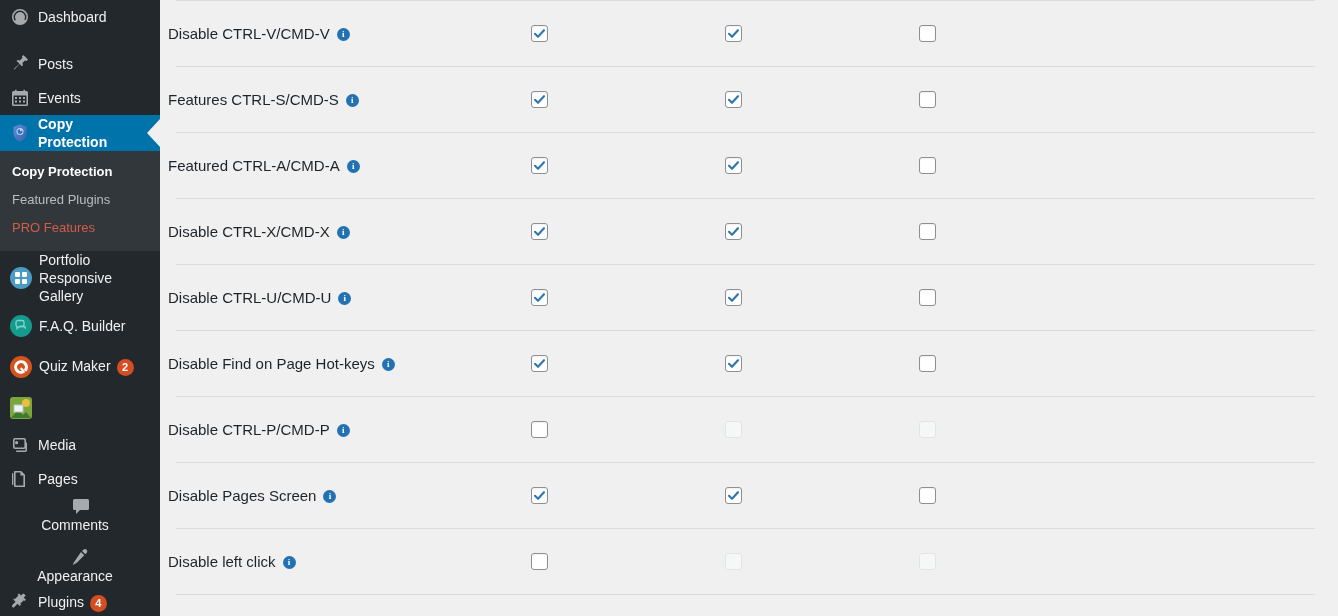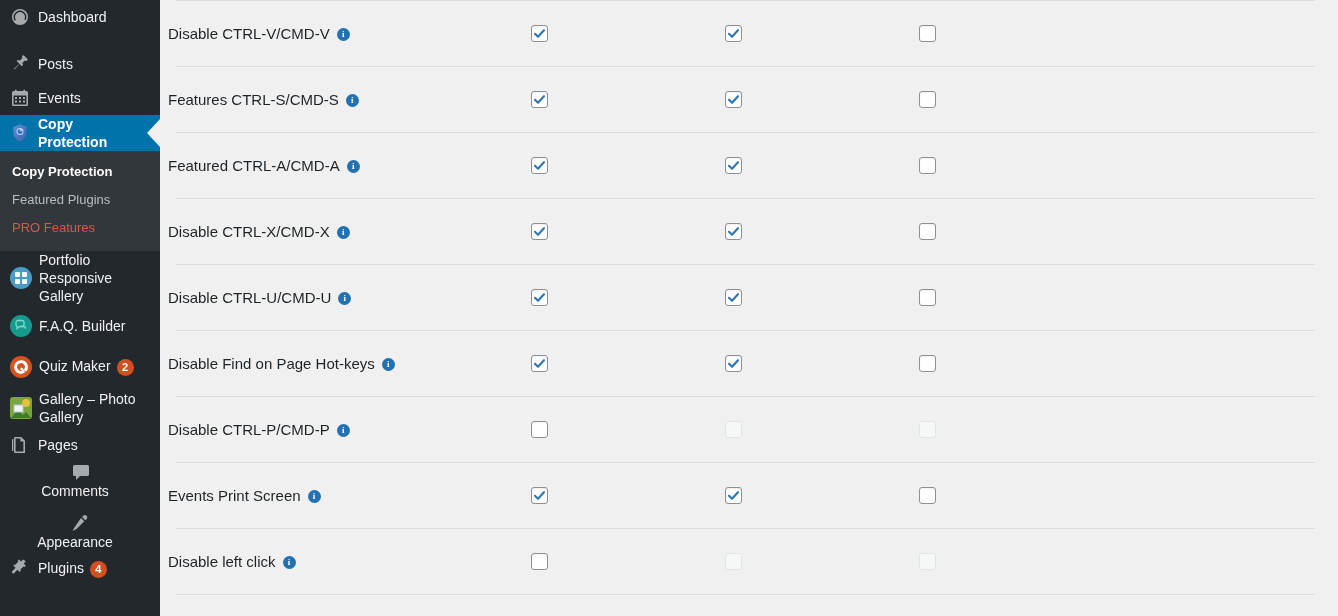--- a/index.html
+++ b/index.html
@@ -256,27 +256,34 @@
         </div>
         <div class="menu-item" style="min-height: 41px;">
           <span class="plug-icon square" style="background:#7aa63b">
             <svg width="20" height="20" viewBox="0 0 20 20">
               <rect width="20" height="20" fill="#7aa63b"></rect>
               <circle cx="15" cy="5" r="4" fill="#e8c03c"></circle>
               <path d="M0 20l7-8 5 5 3-3 5 6z" fill="#3f7a2e"></path>
               <rect x="3" y="7" width="9" height="7" fill="#eef3f6" stroke="#b9c6cc"></rect>
             </svg>
           </span>
-          <span class="mi-label">Gallery – Photo Gallery</span>
         </div>
       </div>
     <div id="sidebar-lower">
         <div class="menu-item" style="min-height: 34px;">
           <span class="mi-icon">
             <svg width="20" height="20" viewBox="0 0 20 20" fill="currentColor">
+              <path d="M5 3h9a2 2 0 012 2v7a2 2 0 01-2 2H5a2 2 0 01-2-2V5a2 2 0 012-2zm0 1.6a.4.4 0 00-.4.4v7c0 .22.18.4.4.4h9a.4.4 0 00.4-.4V5a.4.4 0 00-.4-.4H5zm1.6 1.5a1.55 1.55 0 110 3.1 1.55 1.55 0 010-3.1zM17 7.5v7.7a1.8 1.8 0 01-1.8 1.8H6.2v-1.5h9a.3.3 0 00.3-.3V7.5H17z"></path>
+            </svg>
+          </span>
+          <span class="mi-label">Media</span>
+        </div>
+        <div class="menu-item" style="min-height: 34px;">
+          <span class="mi-icon">
+            <svg width="20" height="20" viewBox="0 0 20 20" fill="currentColor">
               <path d="M5 2h6.2L15 5.8V18H5a1 1 0 01-1-1V3a1 1 0 011-1zm.6 1.6v12.8h7.8V6.6h-3V3.6H5.6z"></path>
               <rect x="2" y="4" width="1.3" height="12" rx="0.4"></rect>
             </svg>
           </span>
           <span class="mi-label">Pages</span>
         </div>
         <div class="menu-item" style="min-height: 34px; flex-direction: column;">
           <span class="mi-icon">
             <svg width="20" height="20" viewBox="0 0 20 20" fill="currentColor">
               <path d="M3.5 3h13A1.5 1.5 0 0118 4.5v8a1.5 1.5 0 01-1.5 1.5H9l-4 4v-4H3.5A1.5 1.5 0 012 12.5v-8A1.5 1.5 0 013.5 3z"></path>
@@ -461,21 +468,21 @@
           <div class="cell-cb ">
             <span class="cb  disabled"></span>
           </div>
           <div class="cell-cb ">
             <span class="cb  disabled"></span>
           </div>
         </div>
         <div class="hr"></div>
         <div class="row">
           <div class="cell-label">
-            <span>Events Print Screen</span>
+            <span>Disable Pages Screen</span>
             <span class="info-icon">i</span>
           </div>
           <div class="cell-cb c1">
             <span class="cb checked ">
               <svg width="13" height="13" viewBox="0 0 13 13" fill="none" stroke="#2e76b1" stroke-width="2.1" stroke-linecap="round" stroke-linejoin="round">
                 <path d="M2 6.8L5 9.8 11 3.2"></path>
               </svg>
             </span>
           </div>
           <div class="cell-cb ">

